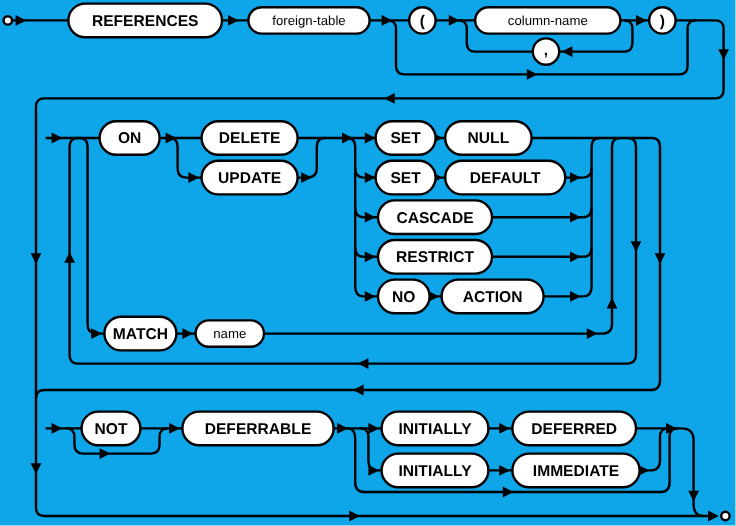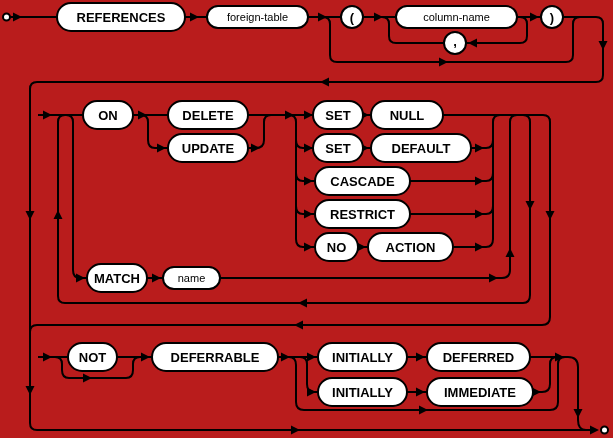--- a/index.html
+++ b/index.html
@@ -1,16 +1,16 @@
 <!DOCTYPE html>
 <html><head>
 <meta charset="utf-8">
 <style>
   html,body{margin:0;padding:0;background:#fff;}
-  .stage{width:613px;height:438px;position:relative;background:#b91c1c;}
+  .stage{width:613px;height:438px;position:relative;background:#0ea5e9;}
   svg{display:block;}
   .kw{font-family:"Liberation Sans",sans-serif;font-size:13px;font-weight:bold;fill:#000;}
   .nt{font-family:"Liberation Sans",sans-serif;font-size:11px;font-weight:normal;fill:#000;}
   .pu{font-family:"Liberation Sans",sans-serif;font-size:13px;font-weight:bold;fill:#000;}
   .track{fill:none;stroke:#000;stroke-width:2;}
   .bubble{fill:#fff;stroke:#000;stroke-width:2;}
   .term{fill:#fff;stroke:#000;stroke-width:2;}
   .ah{fill:#000;stroke:none;}
 </style>
 </head>

